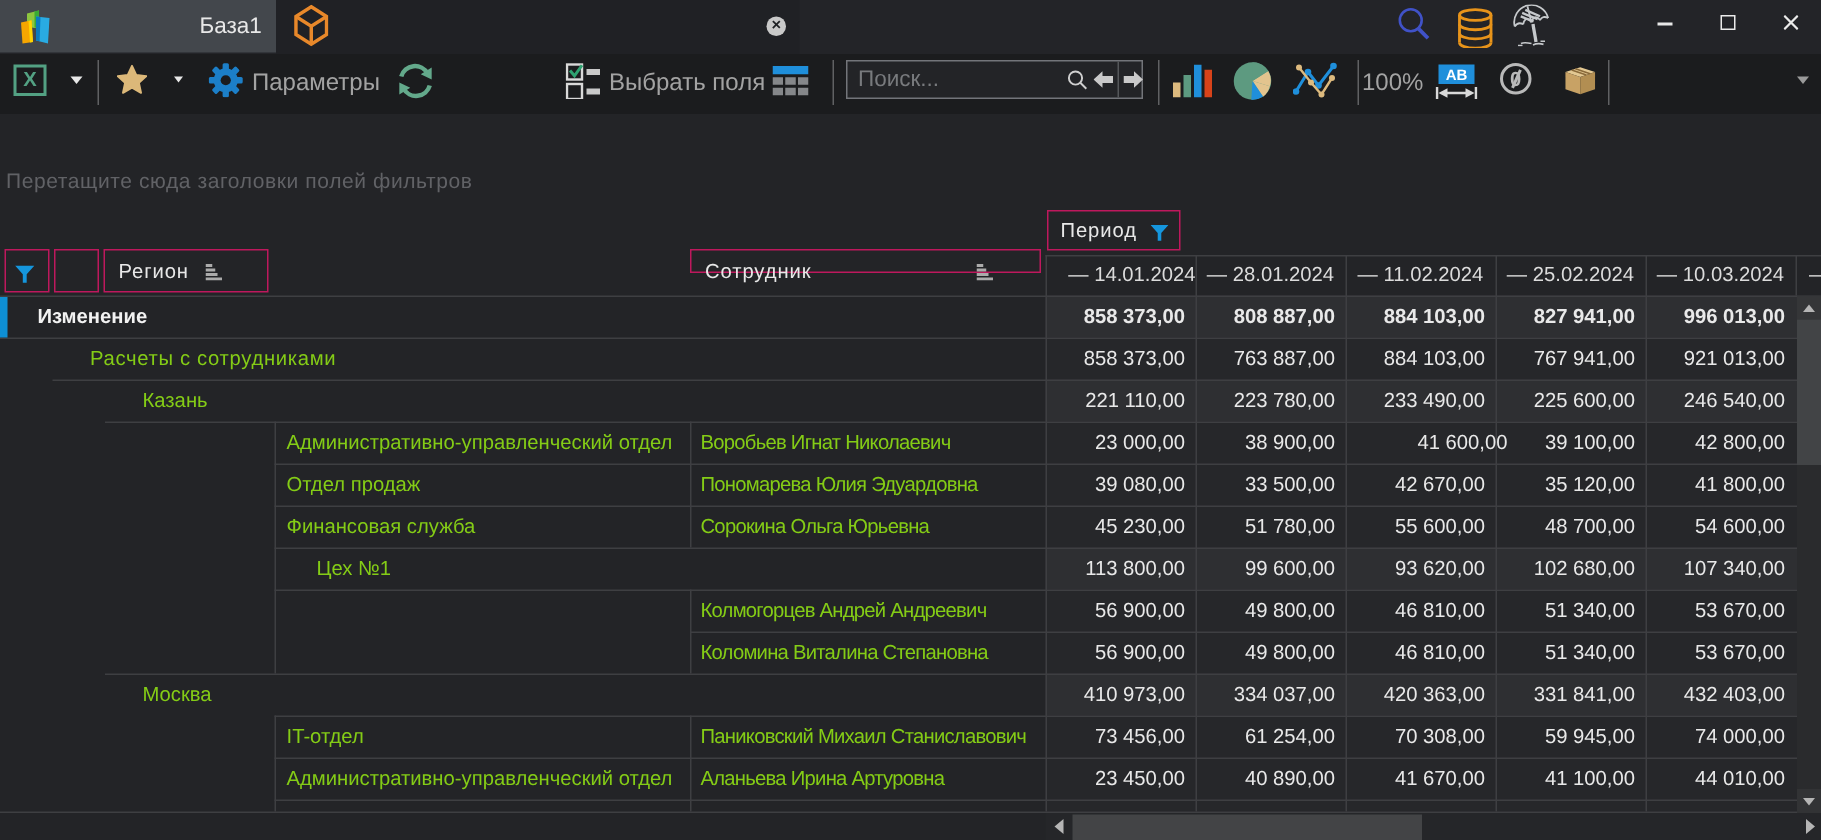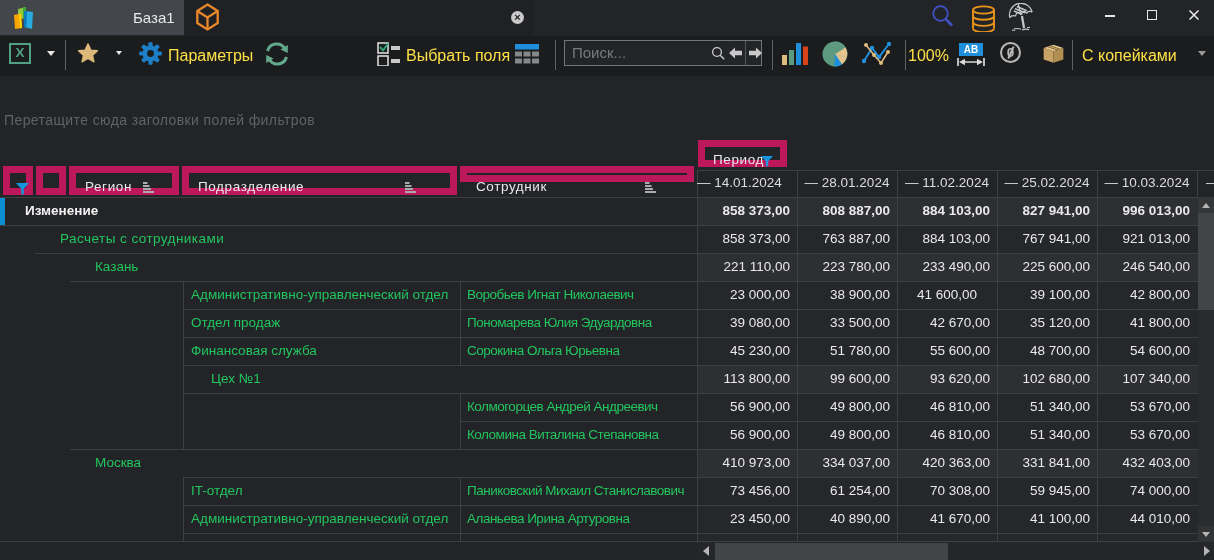--- a/index.html
+++ b/index.html
@@ -5,26 +5,26 @@
 .abs{position:absolute}
 #page{position:relative;width:1214px;height:560px;background:#232427}
 
 #titlebar{position:absolute;left:0;top:0;width:1214px;height:36px;background:#232428}
 #tabarea{position:absolute;left:184px;top:0;width:349px;height:36px;background:#202125}
 #verblock{position:absolute;left:0;top:0;width:184px;height:35px;background:#43474c}
 .tbtxt{color:#e8e8e8;font-size:15px;line-height:35px}
 
 #toolbar{position:absolute;left:0;top:36px;width:1214px;height:40px;background:#1b1c1e}
 .sep{position:absolute;top:40px;width:1px;height:30px;background:#606163}
-.tooltxt{position:absolute;top:36px;height:40px;line-height:40px;color:#fde047;font-size:16px}
+.tooltxt{position:absolute;top:36px;height:40px;line-height:40px;color:#a3a3a3;font-size:16px}
 .caret{position:absolute;width:0;height:0;border-left:4px solid transparent;border-right:4px solid transparent;border-top:5px solid #e8e8e8}
 .hl{position:absolute;background:#3e3f42;height:1px}
 .vl{position:absolute;background:#3e3f42;width:1px}
-.hdrbox{position:absolute;border:7px solid #be185d;background:#232427;color:#e8e8e8;font-size:13.5px;letter-spacing:0.6px}
-.rowlab{position:absolute;height:28px;line-height:28px;color:#22c55e;font-size:13.5px;white-space:nowrap;letter-spacing:0}
+.hdrbox{position:absolute;border:1px solid #be185d;background:#232427;color:#e8e8e8;font-size:13.5px;letter-spacing:0.6px}
+.rowlab{position:absolute;height:28px;line-height:28px;color:#84cc16;font-size:13.5px;white-space:nowrap;letter-spacing:0}
 .val{position:absolute;height:28px;line-height:28px;color:#e9e9e9;font-size:13.5px;text-align:right}
 </style></head>
 <body>
 <div id="page">
 
 <div id="titlebar"></div>
 <div id="tabarea"></div>
 <div id="verblock"></div>
 <svg class="abs" style="left:13px;top:5px" width="22" height="25" viewBox="0 0 22 25">
   <polygon points="5,4 13,2 13,14 5,13" fill="#8dc63f"></polygon>
@@ -175,49 +175,38 @@
 <div class="abs" style="left:1000px;top:42px;width:21px;height:21px;border-radius:50%;border:2.4px solid #b9b9b9;box-sizing:border-box"></div>
 <div class="abs" style="left:1000px;top:42px;width:21px;height:21px;text-align:center;line-height:21px;color:#b9b9b9;font-size:13.5px;font-weight:bold">0</div>
 <div class="abs" style="left:1010px;top:46px;width:1.6px;height:13px;background:#b9b9b9;transform:rotate(24deg)"></div>
 <svg class="abs" style="left:1042px;top:42px" width="23" height="22" viewBox="0 0 28 26">
   <polygon points="2,7 14,3 26,7 14,11" fill="#e3c892"></polygon>
   <polygon points="2,7 14,11 14,25 2,21" fill="#c8a265"></polygon>
   <polygon points="14,11 26,7 26,21 14,25" fill="#b28e52"></polygon>
   <path d="M7,5.3 L19,9.3 M10,4.3 L22,8.3" stroke="#8a6a3a" stroke-width="1.3" fill="none"></path>
 </svg>
 <div class="sep" style="left:1072px"></div>
-<div class="tooltxt" style="left:1082px">С копейками</div>
 <div class="caret" style="left:1198px;top:51px;border-top-color:#9a9a9a"></div>
 
 <div class="abs" style="left:4px;top:112px;color:#616266;font-size:14px;letter-spacing:0.4px">Перетащите сюда заголовки полей фильтров</div>
 
 <div class="hdrbox" style="left:698px;top:140px;width:89px;height:27px;line-height:25px"><span style="margin-left:8px">Период</span>
 <svg style="position:absolute;right:7px;top:9px" width="12" height="11" viewBox="0 0 13 12">
         <path d="M0,0 L13,0 L7.8,5.8 L7.8,11.5 L5.2,11.5 L5.2,5.8 Z" fill="#1596dd"></path>
       </svg>
 </div>
 
 <div class="hdrbox" style="left:3px;top:166px;width:30px;height:29px">
 <svg style="position:absolute;left:6px;top:10px" width="13" height="12" viewBox="0 0 13 12">
         <path d="M0,0 L13,0 L7.8,5.8 L7.8,11.5 L5.2,11.5 L5.2,5.8 Z" fill="#1596dd"></path>
       </svg>
 </div>
 <div class="hdrbox" style="left:36px;top:166px;width:30px;height:29px"></div>
 <div class="hdrbox" style="left:69px;top:166px;width:110px;height:29px;line-height:27px"><span style="margin-left:9px">Регион</span>
 <svg style="position:absolute;left:67px;top:9px" width="12" height="11" viewBox="0 0 12 11">
-        <g fill="#ababab">
-          <rect x="0" y="0" width="4.5" height="2"></rect>
-          <rect x="0" y="3" width="6.5" height="2"></rect>
-          <rect x="0" y="6" width="8" height="2"></rect>
-          <rect x="0" y="9" width="11" height="2"></rect>
-        </g>
-      </svg>
-</div>
-<div class="hdrbox" style="left:182px;top:166px;width:275px;height:29px;line-height:27px"><span style="margin-left:9px">Подразделение</span>
-<svg style="position:absolute;right:33px;top:9px" width="12" height="11" viewBox="0 0 12 11">
         <g fill="#ababab">
           <rect x="0" y="0" width="4.5" height="2"></rect>
           <rect x="0" y="3" width="6.5" height="2"></rect>
           <rect x="0" y="6" width="8" height="2"></rect>
           <rect x="0" y="9" width="11" height="2"></rect>
         </g>
       </svg>
 </div>
 <div class="hdrbox" style="left:460px;top:166px;width:234px;height:16px;line-height:27px"><span style="margin-left:9px">Сотрудник</span>
 <svg style="position:absolute;right:30px;top:9px" width="12" height="11" viewBox="0 0 12 11">
@@ -262,21 +251,21 @@
 <div class="vl" style="left:897px;top:170px;height:371px"></div>
 <div class="vl" style="left:997px;top:170px;height:371px"></div>
 <div class="vl" style="left:1097px;top:170px;height:371px"></div>
 <div class="vl" style="left:1197px;top:170px;height:27px"></div>
 <div class="vl" style="left:183px;top:281px;height:168px"></div>
 <div class="vl" style="left:183px;top:477px;height:64px"></div>
 <div class="vl" style="left:460px;top:281px;height:84px"></div>
 <div class="vl" style="left:460px;top:393px;height:56px"></div>
 <div class="vl" style="left:460px;top:477px;height:64px"></div>
 
-<div class="val" style="left:697px;top:170px;width:100px;text-align:left;line-height:26px;height:26px;color:#dcdcdc">— 14.01.2024</div>
+<div class="val" style="left:697px;top:170px;width:100px;text-align:right;line-height:26px;height:26px;color:#dcdcdc">— 14.01.2024</div>
 <div class="val" style="left:797px;top:170px;width:100px;text-align:center;line-height:26px;height:26px;color:#dcdcdc">— 28.01.2024</div>
 <div class="val" style="left:897px;top:170px;width:100px;text-align:center;line-height:26px;height:26px;color:#dcdcdc">— 11.02.2024</div>
 <div class="val" style="left:997px;top:170px;width:100px;text-align:center;line-height:26px;height:26px;color:#dcdcdc">— 25.02.2024</div>
 <div class="val" style="left:1097px;top:170px;width:100px;text-align:center;line-height:26px;height:26px;color:#dcdcdc">— 10.03.2024</div>
 <div class="val" style="left:1206px;top:170px;width:8px;text-align:left;line-height:26px;height:26px;color:#dcdcdc;overflow:hidden">—</div>
 
 <div class="abs" style="left:0;top:198px;width:5px;height:27px;background:#0e8fd4"></div>
 
 <div class="rowlab" style="left:25px;top:197px;font-weight:bold;color:#f2f2f2">Изменение</div>
 <div class="rowlab" style="left:60px;top:225px;letter-spacing:0.45px">Расчеты с сотрудниками</div>
@@ -306,21 +295,21 @@
 <div class="val" style="left:897px;top:225px;width:93px">884&nbsp;103,00</div>
 <div class="val" style="left:997px;top:225px;width:93px">767&nbsp;941,00</div>
 <div class="val" style="left:1097px;top:225px;width:93px">921&nbsp;013,00</div>
 <div class="val" style="left:697px;top:253px;width:93px">221&nbsp;110,00</div>
 <div class="val" style="left:797px;top:253px;width:93px">223&nbsp;780,00</div>
 <div class="val" style="left:897px;top:253px;width:93px">233&nbsp;490,00</div>
 <div class="val" style="left:997px;top:253px;width:93px">225&nbsp;600,00</div>
 <div class="val" style="left:1097px;top:253px;width:93px">246&nbsp;540,00</div>
 <div class="val" style="left:697px;top:281px;width:93px">23&nbsp;000,00</div>
 <div class="val" style="left:797px;top:281px;width:93px">38&nbsp;900,00</div>
-<div class="val" style="left:884px;top:281px;width:93px">41&nbsp;600,00</div>
+<div class="val" style="left:912px;top:281px;width:93px">41&nbsp;600,00</div>
 <div class="val" style="left:997px;top:281px;width:93px">39&nbsp;100,00</div>
 <div class="val" style="left:1097px;top:281px;width:93px">42&nbsp;800,00</div>
 <div class="val" style="left:697px;top:309px;width:93px">39&nbsp;080,00</div>
 <div class="val" style="left:797px;top:309px;width:93px">33&nbsp;500,00</div>
 <div class="val" style="left:897px;top:309px;width:93px">42&nbsp;670,00</div>
 <div class="val" style="left:997px;top:309px;width:93px">35&nbsp;120,00</div>
 <div class="val" style="left:1097px;top:309px;width:93px">41&nbsp;800,00</div>
 <div class="val" style="left:697px;top:337px;width:93px">45&nbsp;230,00</div>
 <div class="val" style="left:797px;top:337px;width:93px">51&nbsp;780,00</div>
 <div class="val" style="left:897px;top:337px;width:93px">55&nbsp;600,00</div>

